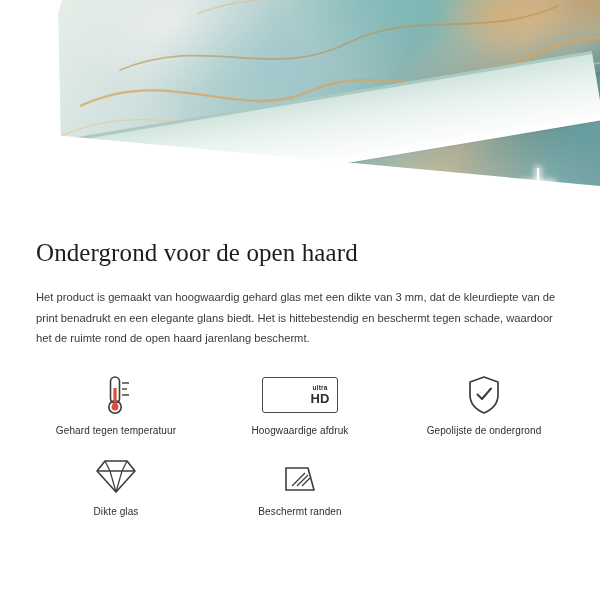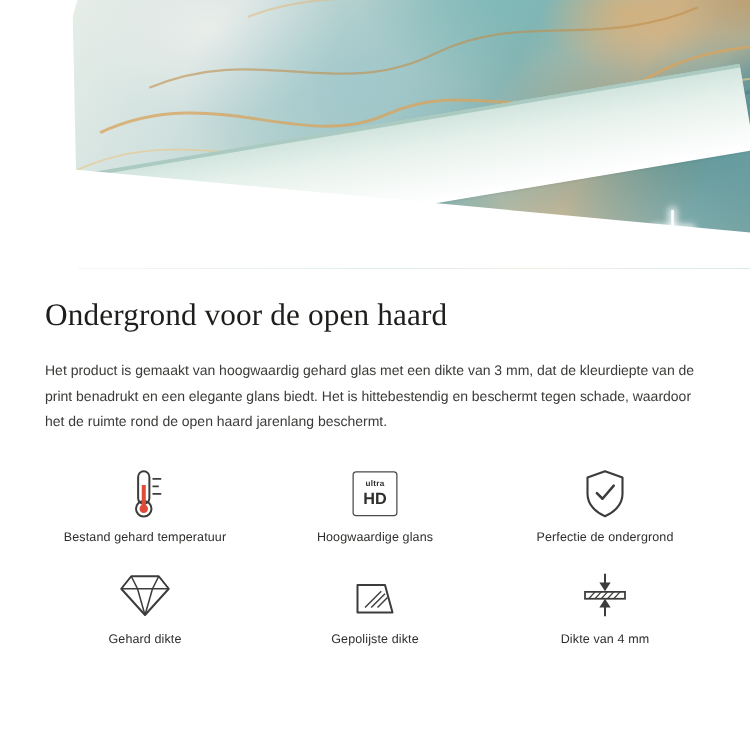--- a/index.html
+++ b/index.html
@@ -167,20 +167,21 @@
   .ultrahd {
     width: 34px;
     height: 34px;
     border: 1.6px solid #4a4a48;
     border-radius: 3px;
     display: flex;
     flex-direction: column;
     align-items: center;
     justify-content: center;
     line-height: 1;
+    padding-left: 40px;
   }
   .ultrahd .u-top {
     font-size: 6.5px;
     font-weight: bold;
     color: #2e2e2c;
     letter-spacing: 0.2px;
   }
   .ultrahd .u-bot {
     font-size: 13px;
     font-weight: bold;
@@ -232,81 +233,64 @@
         <svg width="40" height="42" viewBox="0 0 40 42">
           <rect x="14.5" y="3" width="9" height="26" rx="4.5" fill="none" stroke="#3c3c3a" stroke-width="1.6"></rect>
           <circle cx="19" cy="33" r="6.2" fill="none" stroke="#3c3c3a" stroke-width="1.6"></circle>
           <circle cx="19" cy="33" r="3.4" fill="#e04a3a"></circle>
           <rect x="17.4" y="14" width="3.2" height="17" fill="#e04a3a"></rect>
           <line x1="26" y1="9" x2="33" y2="9" stroke="#3c3c3a" stroke-width="1.4"></line>
           <line x1="26" y1="15" x2="31" y2="15" stroke="#3c3c3a" stroke-width="1.4"></line>
           <line x1="26" y1="21" x2="33" y2="21" stroke="#3c3c3a" stroke-width="1.4"></line>
         </svg>
       </div>
-      <div class="feature-label">Bestand gehard temperatuur</div>
+      <div class="feature-label">Gehard tegen temperatuur</div>
     </div>
 
     <div class="feature">
       <div class="feature-icon">
         <div class="ultrahd">
           <span class="u-top">ultra</span>
           <span class="u-bot">HD</span>
         </div>
       </div>
-      <div class="feature-label">Hoogwaardige glans</div>
+      <div class="feature-label">Hoogwaardige afdruk</div>
     </div>
 
     <div class="feature">
       <div class="feature-icon">
         <svg width="40" height="42" viewBox="0 0 40 42">
           <path d="M20 3 L34 8 V21 C34 30 27 36 20 39 C13 36 6 30 6 21 V8 Z" fill="none" stroke="#3c3c3a" stroke-width="1.7" stroke-linejoin="round"></path>
           <polyline points="13.5,20.5 18,25 27,14.5" fill="none" stroke="#3c3c3a" stroke-width="2" stroke-linecap="round" stroke-linejoin="round"></polyline>
         </svg>
       </div>
-      <div class="feature-label">Perfectie de ondergrond</div>
+      <div class="feature-label">Gepolijste de ondergrond</div>
     </div>
 
     <div class="feature">
       <div class="feature-icon">
         <svg width="44" height="40" viewBox="0 0 44 40">
           <path d="M11 5 H33 L41 15 L22 36 L3 15 Z" fill="none" stroke="#3c3c3a" stroke-width="1.6" stroke-linejoin="round"></path>
           <line x1="3" y1="15" x2="41" y2="15" stroke="#3c3c3a" stroke-width="1.3"></line>
           <line x1="11" y1="5" x2="16" y2="15" stroke="#3c3c3a" stroke-width="1.2"></line>
           <line x1="33" y1="5" x2="28" y2="15" stroke="#3c3c3a" stroke-width="1.2"></line>
           <line x1="16" y1="15" x2="22" y2="36" stroke="#3c3c3a" stroke-width="1.2"></line>
           <line x1="28" y1="15" x2="22" y2="36" stroke="#3c3c3a" stroke-width="1.2"></line>
         </svg>
       </div>
-      <div class="feature-label">Gehard dikte</div>
+      <div class="feature-label">Dikte glas</div>
     </div>
 
     <div class="feature">
       <div class="feature-icon">
         <svg width="40" height="40" viewBox="0 0 40 40">
           <path d="M6 34 V12 L28 12 L34 34 Z" fill="none" stroke="#3c3c3a" stroke-width="1.6" stroke-linejoin="round"></path>
           <line x1="12" y1="30" x2="25" y2="17" stroke="#3c3c3a" stroke-width="1.2"></line>
           <line x1="17" y1="30" x2="28" y2="19" stroke="#3c3c3a" stroke-width="1.2"></line>
           <line x1="22" y1="30" x2="30" y2="22" stroke="#3c3c3a" stroke-width="1.2"></line>
         </svg>
       </div>
-      <div class="feature-label">Gepolijste dikte</div>
-    </div>
-
-    <div class="feature">
-      <div class="feature-icon">
-        <svg width="44" height="40" viewBox="0 0 44 40">
-          <line x1="22" y1="3" x2="22" y2="13" stroke="#3c3c3a" stroke-width="1.6"></line>
-          <polygon points="22,17 17.5,10 26.5,10" fill="#3c3c3a"></polygon>
-          <line x1="22" y1="37" x2="22" y2="27" stroke="#3c3c3a" stroke-width="1.6"></line>
-          <polygon points="22,23 17.5,30 26.5,30" fill="#3c3c3a"></polygon>
-          <rect x="6" y="17.5" width="32" height="5.5" fill="none" stroke="#3c3c3a" stroke-width="1.4"></rect>
-          <line x1="9" y1="23" x2="14" y2="17.5" stroke="#3c3c3a" stroke-width="1"></line>
-          <line x1="14" y1="23" x2="19" y2="17.5" stroke="#3c3c3a" stroke-width="1"></line>
-          <line x1="19" y1="23" x2="24" y2="17.5" stroke="#3c3c3a" stroke-width="1"></line>
-          <line x1="24" y1="23" x2="29" y2="17.5" stroke="#3c3c3a" stroke-width="1"></line>
-          <line x1="29" y1="23" x2="34" y2="17.5" stroke="#3c3c3a" stroke-width="1"></line>
-        </svg>
-      </div>
-      <div class="feature-label">Dikte van 4 mm</div>
-    </div>
+      <div class="feature-label">Beschermt randen</div>
+    </div>
+
 
   </div>
 </div>
 
 </body></html>

